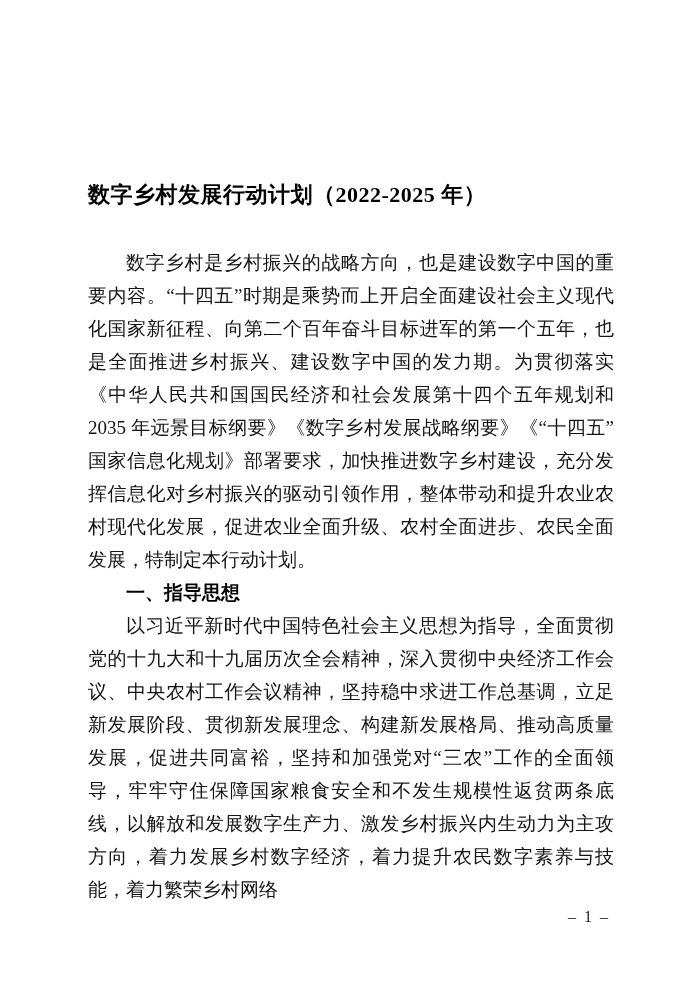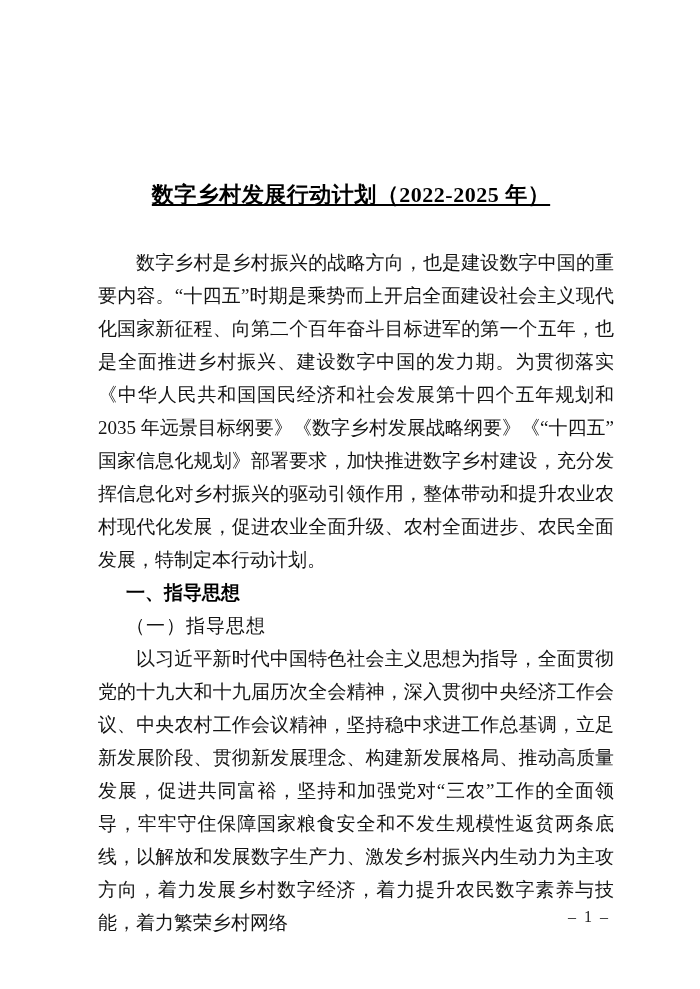--- a/index.html
+++ b/index.html
@@ -25,38 +25,36 @@
     left: 88px;
     top: 180px;
     width: 526px;
   }
 
   .doc-title {
     font-family: "Liberation Serif", "DejaVu Serif", serif;
     font-size: 22px;
     font-weight: bold;
     line-height: 30px;
-    text-align: center;
+    text-align: left;
     letter-spacing: 0.5px;
     margin-bottom: 36px;
     color: #000000;
-    text-decoration: underline;
   }
 
   .body-text {
     font-size: 19px;
     line-height: 33px;
     text-align: justify;
     text-justify: inter-character;
     color: #141414;
   }
 
   .para {
     text-indent: 2em;
-    margin-left: 10px;
   }
 
   .section-heading {
     font-family: "Liberation Sans", "DejaVu Sans", sans-serif;
     font-size: 19px;
     font-weight: bold;
     line-height: 33px;
     text-indent: 2em;
     color: #000000;
   }
@@ -85,21 +83,20 @@
 <div class="page">
 
   <div class="content">
 
     <div class="doc-title">数字乡村发展行动计划（2022-2025 年）</div>
 
     <div class="body-text para">数字乡村是乡村振兴的战略方向，也是建设数字中国的重要内容。“十四五”时期是乘势而上开启全面建设社会主义现代化国家新征程、向第二个百年奋斗目标进军的第一个五年，也是全面推进乡村振兴、建设数字中国的发力期。为贯彻落实《中华人民共和国国民经济和社会发展第十四个五年规划和 2035 年远景目标纲要》《数字乡村发展战略纲要》《“十四五” 国家信息化规划》部署要求，加快推进数字乡村建设，充分发挥信息化对乡村振兴的驱动引领作用，整体带动和提升农业农村现代化发展，促进农业全面升级、农村全面进步、农民全面发展，特制定本行动计划。</div>
 
     <div class="section-heading">一、指导思想</div>
 
-    <div class="subsection-heading">（一）指导思想</div>
 
     <div class="body-text para">以习近平新时代中国特色社会主义思想为指导，全面贯彻党的十九大和十九届历次全会精神，深入贯彻中央经济工作会议、中央农村工作会议精神，坚持稳中求进工作总基调，立足新发展阶段、贯彻新发展理念、构建新发展格局、推动高质量发展，促进共同富裕，坚持和加强党对“三农”工作的全面领导，牢牢守住保障国家粮食安全和不发生规模性返贫两条底线，以解放和发展数字生产力、激发乡村振兴内生动力为主攻方向，着力发展乡村数字经济，着力提升农民数字素养与技能，着力繁荣乡村网络</div>
 
   </div>
 
   <div class="page-number">– 1 –</div>
 
 </div>
 
 </body></html>

